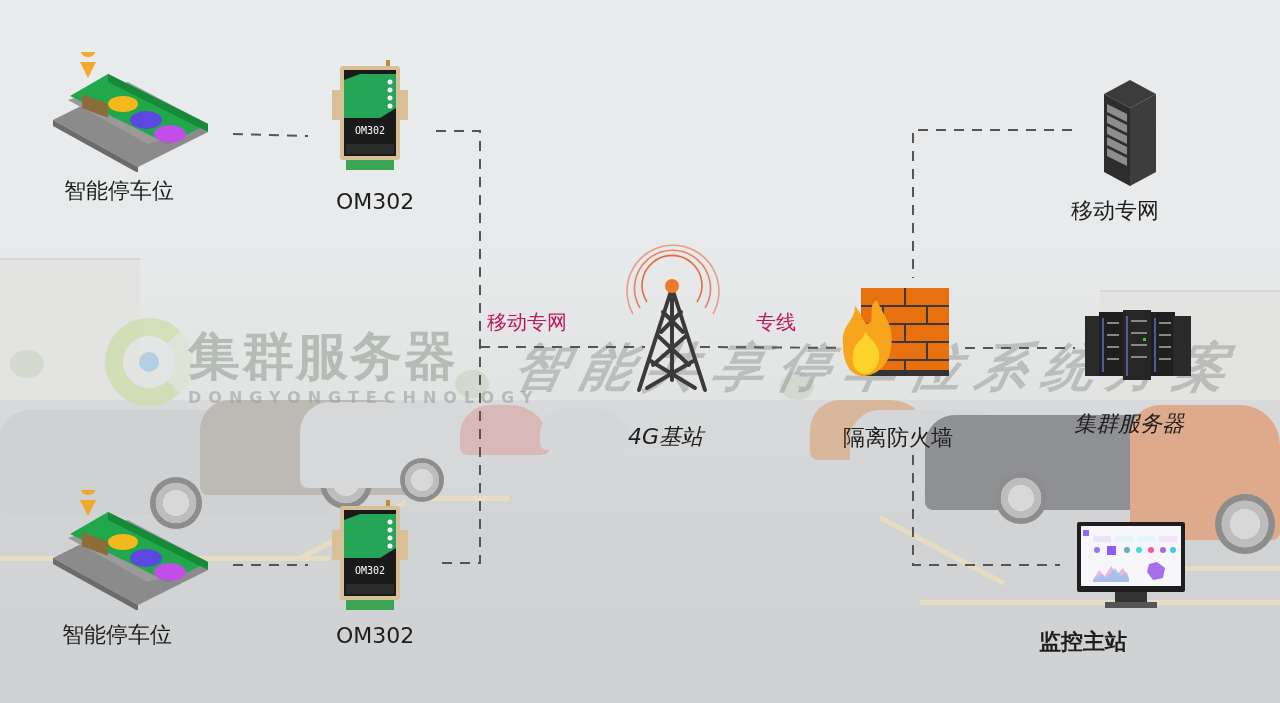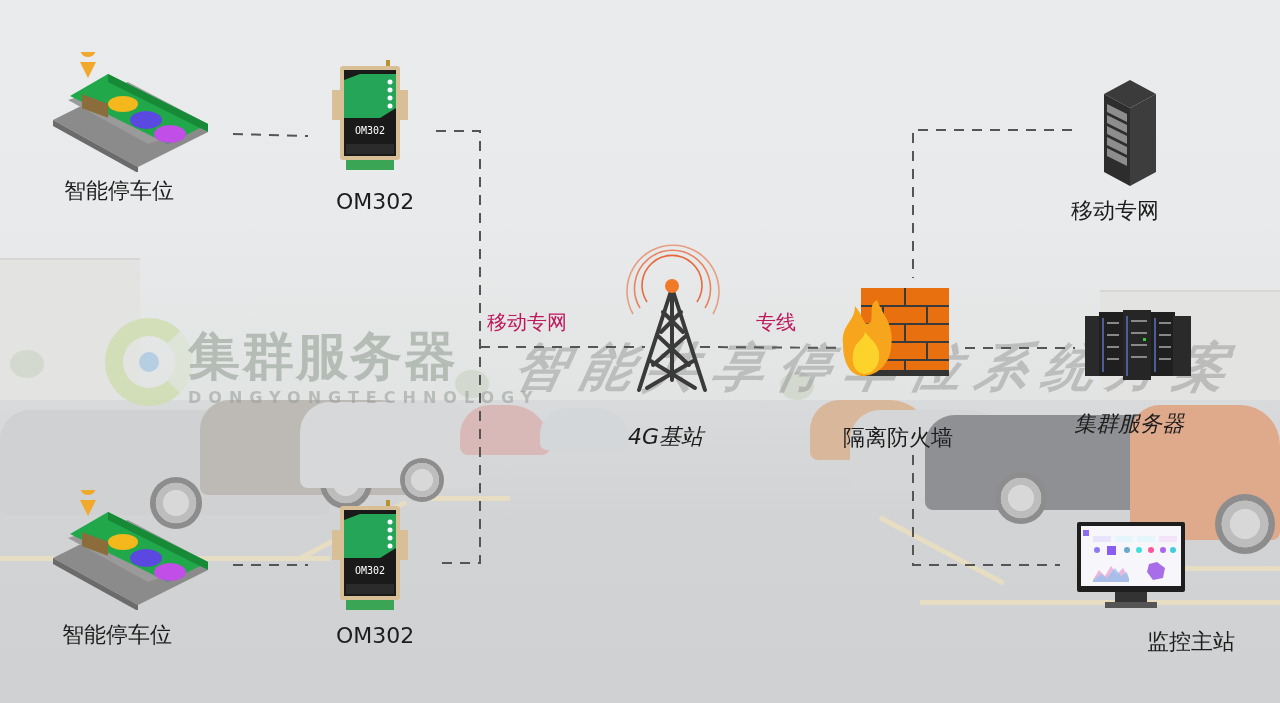--- a/index.html
+++ b/index.html
@@ -281,13 +281,13 @@
       <circle cx="74" cy="28" r="3" fill="#f59"></circle>
     <circle cx="86" cy="28" r="3" fill="#a6e"></circle>
       <circle cx="96" cy="28" r="3" fill="#4cd"></circle>
     <path d="M16 58 L22 48 L28 54 L34 44 L40 52 L46 46 L52 56 L52 60 L16 60 Z" fill="#e9a6d6" opacity="0.8"></path>
     <path d="M16 58 L24 52 L30 56 L38 46 L44 54 L50 50 L52 58 L52 60 L16 60 Z" fill="#8fc0f0" opacity="0.7"></path>
     <polygon points="80,40 88,46 86,56 76,58 70,50 72,42" fill="#a86de8"></polygon>
     <rect x="38" y="70" width="32" height="10" fill="#333"></rect>
     <rect x="28" y="80" width="52" height="6" fill="#555"></rect>
   </svg>
 </div>
-<div class="label" style="left:1147px;top:627px;">监控主站</div>
+<div class="label" style="left:1039px;top:627px;font-weight:bold;">监控主站</div>
 
 </body></html>

